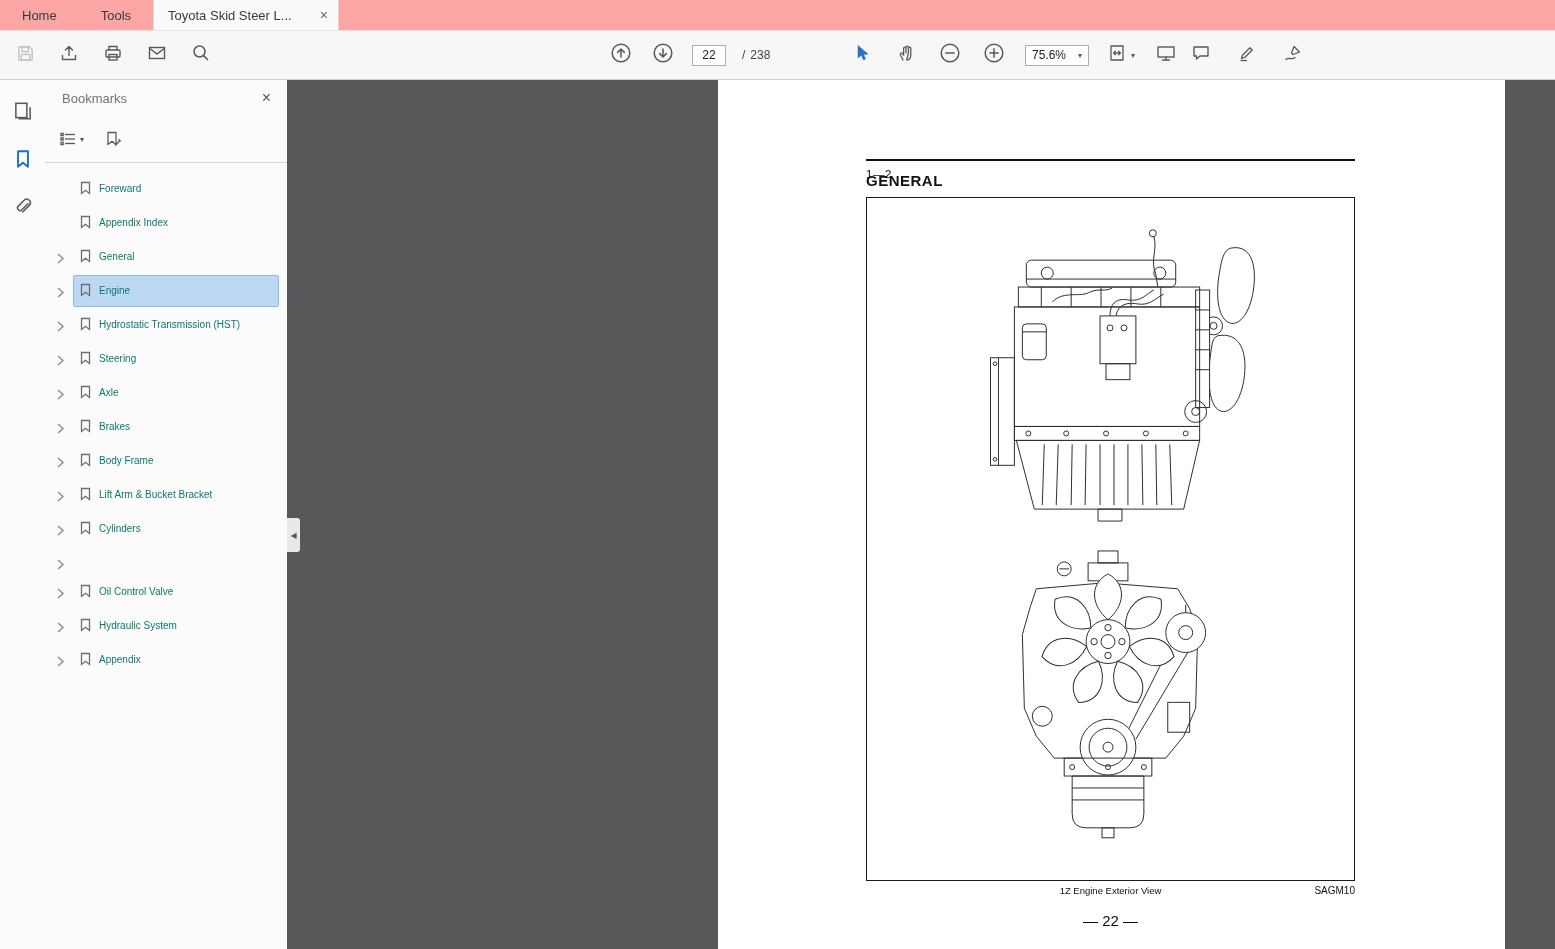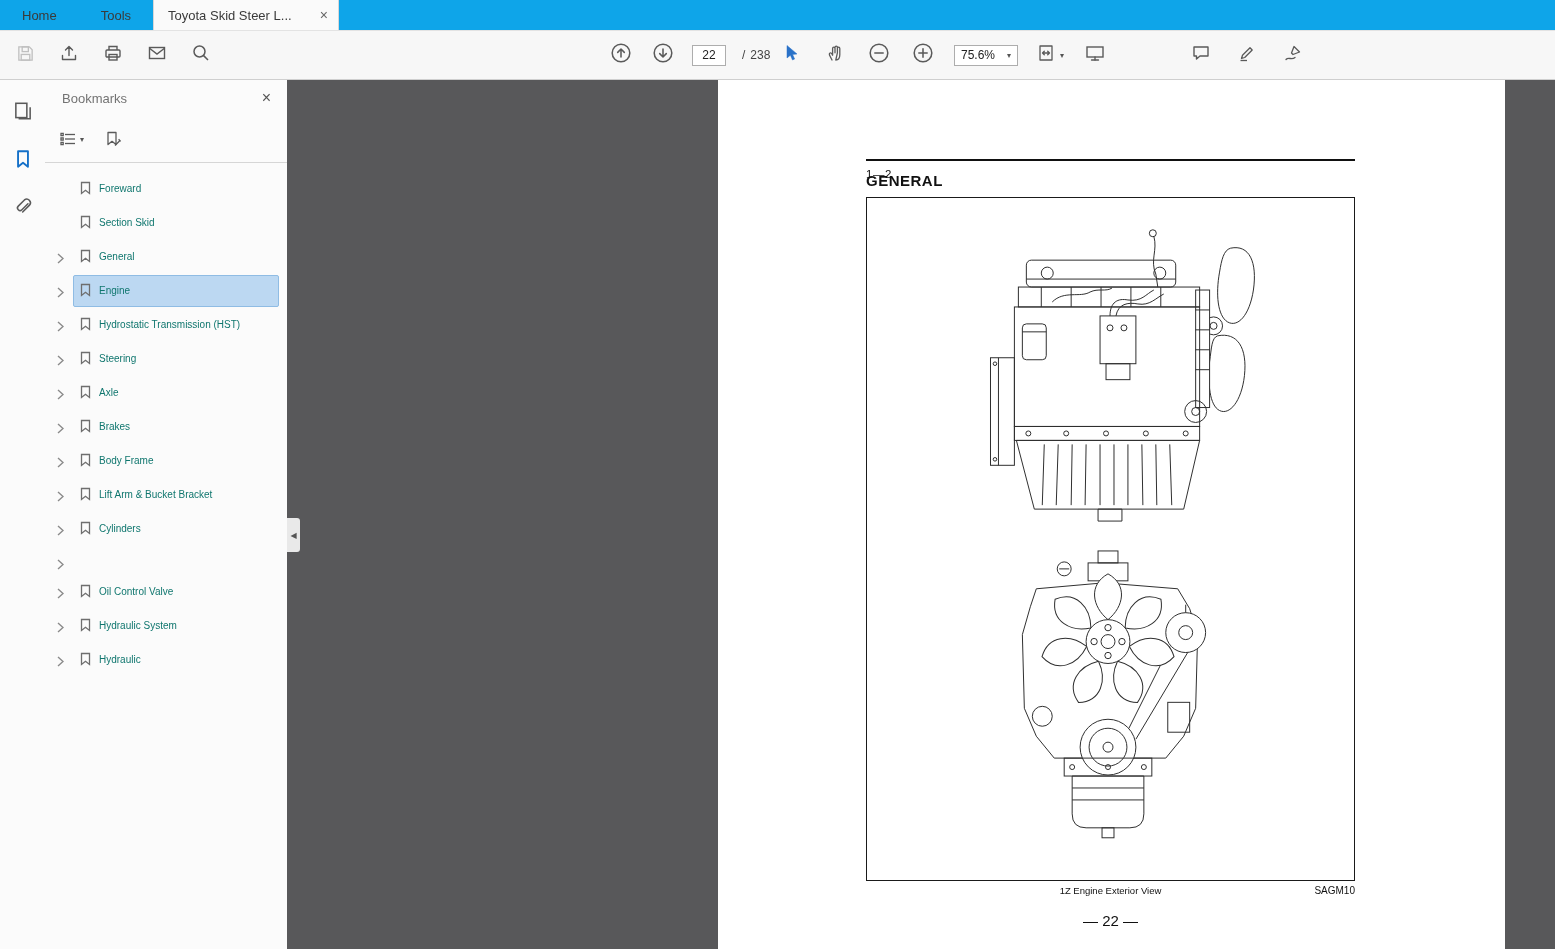--- a/index.html
+++ b/index.html
@@ -1,36 +1,36 @@
 <!DOCTYPE html>
 <html><head>
 <meta charset="utf-8">
 <style>
   * { margin:0; padding:0; box-sizing:border-box; }
   html,body { width:1555px; height:949px; overflow:hidden; background:#58585a;
               font-family:"Liberation Sans", sans-serif; }
   .app { position:relative; width:1555px; height:949px; }
 
   
-  .tabbar { position:absolute; top:0; left:0; width:100%; height:30px; background:#0ea5e9;
+  .tabbar { position:absolute; top:0; left:0; width:100%; height:30px; background:#fca5a5;
             display:flex; align-items:stretch; }
   .tab { padding:0 22px; display:flex; align-items:center; font-size:13px; color:#3a3a3a; cursor:default; }
   .doc-tab { width:186px; background:#fafafa; border-left:1px solid #d7d7d7; border-right:1px solid #d7d7d7;
              display:flex; align-items:center; justify-content:space-between; padding:0 10px 0 14px;
              font-size:13px; color:#3a3a3a; }
   .doc-tab .tab-close { color:#666; font-size:14px; line-height:1; }
 
   
   .toolbar { position:absolute; top:30px; left:0; width:100%; height:50px; background:#f7f7f7;
              border-top:1px solid #e3e3e3; border-bottom:1px solid #cfcfcf; }
   .tb-group { position:absolute; top:0; height:48px; display:flex; align-items:center; }
   .tb-btn { width:26px; height:26px; display:flex; align-items:center; justify-content:center; }
   .g-file { left:12px; gap:18px; }
   .g-nav  { left:608px; gap:16px; }
-  .g-tools{ left:778px; gap:18px; }
+  .g-tools{ left:849px; gap:18px; }
   .g-annot{ left:1188px; gap:20px; }
   .page-input { width:34px; height:21px; border:1px solid #adadad; background:#fff; font-size:12px;
                 text-align:center; color:#222; font-family:"Liberation Sans",sans-serif; }
   .page-total { font-size:12px; color:#444; display:flex; gap:5px; }
   .zoom-box { width:64px; height:21px; border:1px solid #adadad; background:#fff; display:flex;
               align-items:center; justify-content:space-between; padding:0 6px; font-size:12px; color:#222; }
   .caret { font-size:8px; color:#555; }
   .fit-group { display:flex; align-items:center; gap:4px; }
 
   
@@ -283,21 +283,21 @@
       <svg width="7" height="11" viewBox="0 0 7 11">
               <polyline points="1,1 6,5.5 1,10" fill="none" stroke="#8a8a8a" stroke-width="1.4"></polyline>
             </svg>
     </span>
     <span class="bm-content">
       <span class="bm-flag">
         <svg width="11" height="14" viewBox="0 0 11 14">
                 <path d="M1.5 1.5 h8 v11 l-4 -3.2 -4 3.2 z" fill="none" stroke="#6e6e6e" stroke-width="1.3"></path>
               </svg>
       </span>
-      <span class="bm-label">Section Skid</span>
+      <span class="bm-label">Appendix Index</span>
     </span>
   </div>
 
   <div class="bm-row">
     <span class="bm-chevron">
       <svg width="7" height="11" viewBox="0 0 7 11">
               <polyline points="1,1 6,5.5 1,10" fill="none" stroke="#8a8a8a" stroke-width="1.4"></polyline>
             </svg>
     </span>
     <span class="bm-content">
@@ -484,21 +484,21 @@
       <svg width="7" height="11" viewBox="0 0 7 11">
               <polyline points="1,1 6,5.5 1,10" fill="none" stroke="#8a8a8a" stroke-width="1.4"></polyline>
             </svg>
     </span>
     <span class="bm-content">
       <span class="bm-flag">
         <svg width="11" height="14" viewBox="0 0 11 14">
                 <path d="M1.5 1.5 h8 v11 l-4 -3.2 -4 3.2 z" fill="none" stroke="#6e6e6e" stroke-width="1.3"></path>
               </svg>
       </span>
-      <span class="bm-label">Hydraulic</span>
+      <span class="bm-label">Appendix</span>
     </span>
   </div>
 </div>
   </div>
 
   <div class="canvas"></div>
 
   <div class="collapse-tab">
     <span>◀</span>
   </div>

